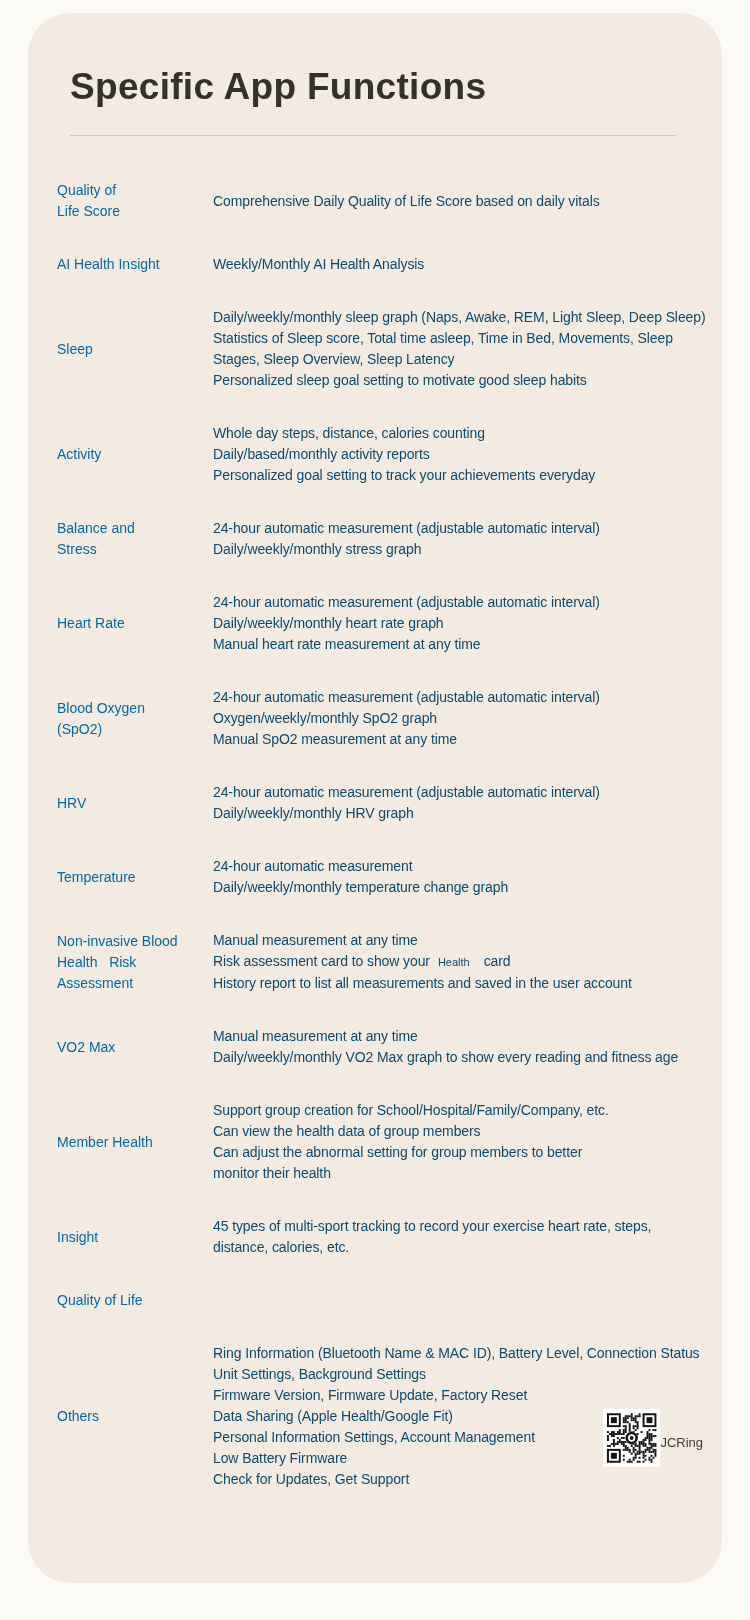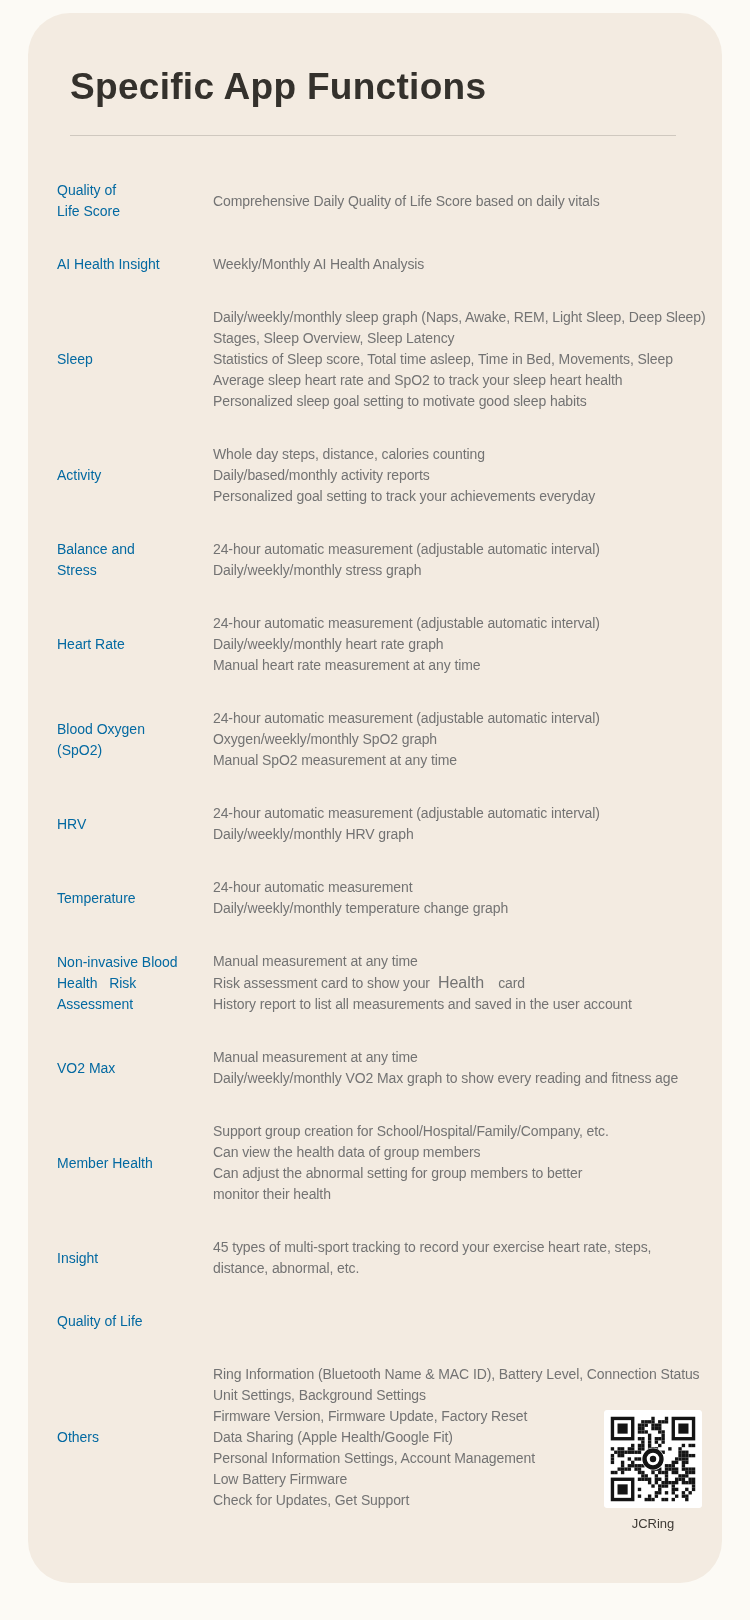--- a/index.html
+++ b/index.html
@@ -63,38 +63,37 @@
     color: #0369a1;
   }
 
   .desc { flex: 1; min-width: 0; }
 
   .dline {
     font-size: 14px;
     line-height: 21px;
     white-space: nowrap;
     letter-spacing: -0.1px;
-    color: #737373;
+    color: #0c4a6e;
   }
 
   .small-word {
-    font-size: 16px;
+    font-size: 11px;
     letter-spacing: 0;
     margin: 0 14px 0 8px;
   }
 
   .row-others { position: relative; }
 
   .qr-block {
     position: absolute;
     top: 46px;
     right: 19px;
     width: 100px;
     display: flex;
-    flex-direction: column;
     align-items: center;
   }
 
   .qr-svg {
     width: 98px;
     height: 98px;
     border-radius: 3px;
     display: block;
   }
 
@@ -127,23 +126,22 @@
         <div class="label">AI Health Insight</div>
         <div class="desc">
           <div class="dline">Weekly/Monthly AI Health Analysis</div>
         </div>
       </div>
 
       <div class="row">
         <div class="label">Sleep</div>
         <div class="desc">
           <div class="dline">Daily/weekly/monthly sleep graph (Naps, Awake, REM, Light Sleep, Deep Sleep)</div>
+          <div class="dline">Statistics of Sleep score, Total time asleep, Time in Bed, Movements, Sleep</div>
           <div class="dline">Stages, Sleep Overview, Sleep Latency</div>
-          <div class="dline">Statistics of Sleep score, Total time asleep, Time in Bed, Movements, Sleep</div>
-          <div class="dline">Average sleep heart rate and SpO2 to track your sleep heart health</div>
           <div class="dline">Personalized sleep goal setting to motivate good sleep habits</div>
         </div>
       </div>
 
       <div class="row">
         <div class="label">Activity</div>
         <div class="desc">
           <div class="dline">Whole day steps, distance, calories counting</div>
           <div class="dline">Daily/based/monthly activity reports</div>
           <div class="dline">Personalized goal setting to track your achievements everyday</div>
@@ -220,21 +218,21 @@
           <div class="dline">Can view the health data of group members</div>
           <div class="dline">Can adjust the abnormal setting for group members to better</div>
           <div class="dline">monitor their health</div>
         </div>
       </div>
 
       <div class="row">
         <div class="label">Insight</div>
         <div class="desc">
           <div class="dline">45 types of multi-sport tracking to record your exercise heart rate, steps,</div>
-          <div class="dline">distance, abnormal, etc.</div>
+          <div class="dline">distance, calories, etc.</div>
         </div>
       </div>
 
       <div class="row">
         <div class="label">Quality of Life</div>
       </div>
 
       <div class="row row-others">
         <div class="label">Others</div>
         <div class="desc">

